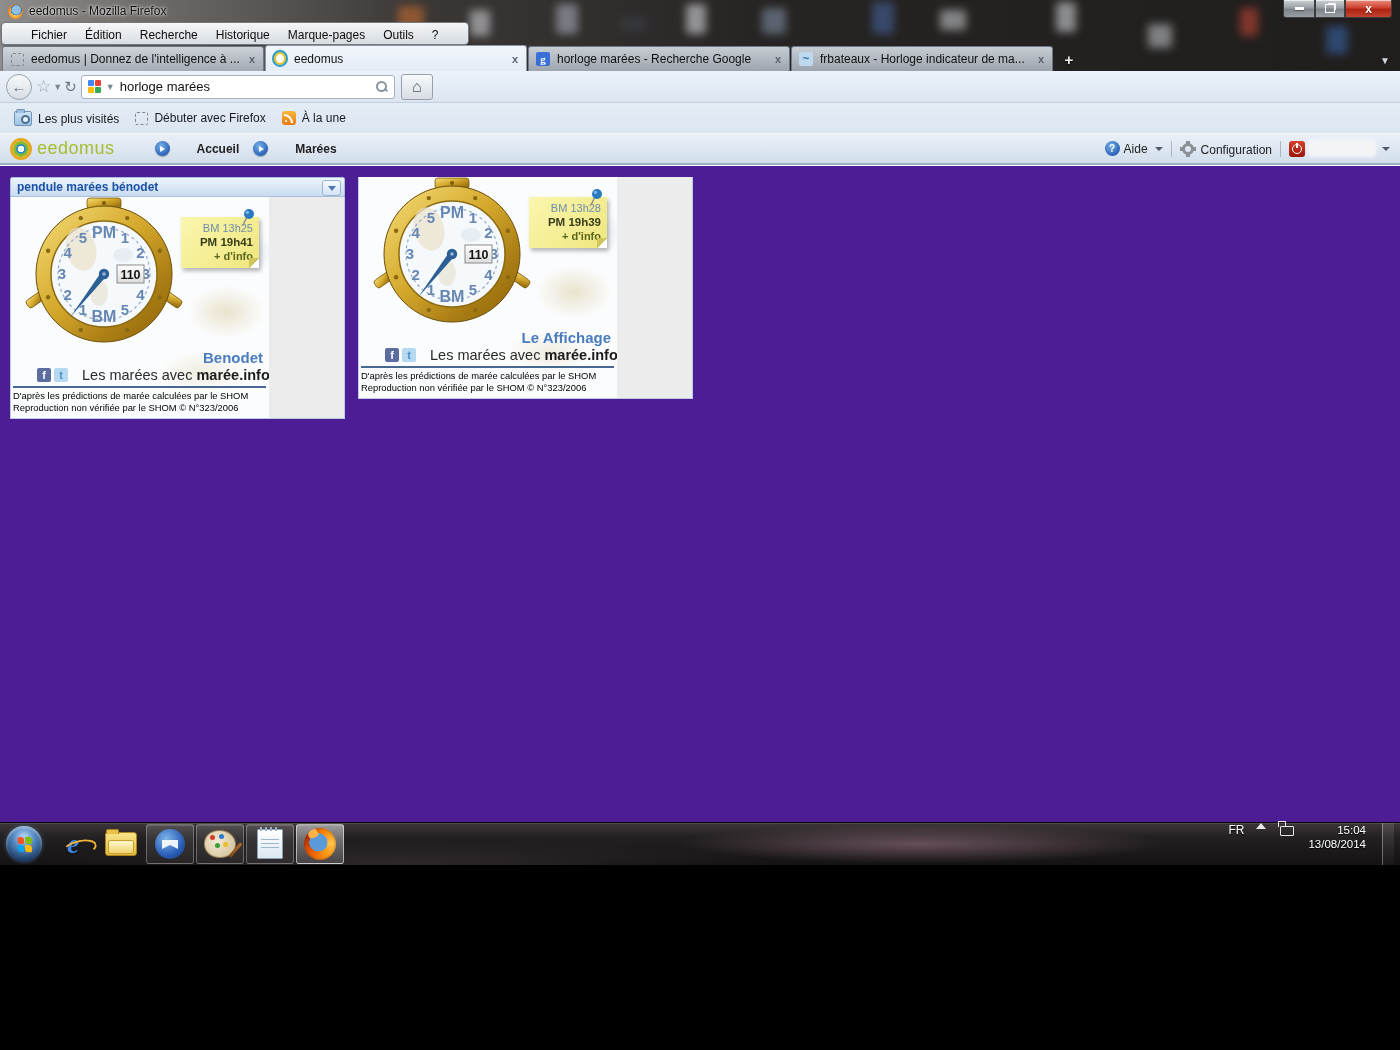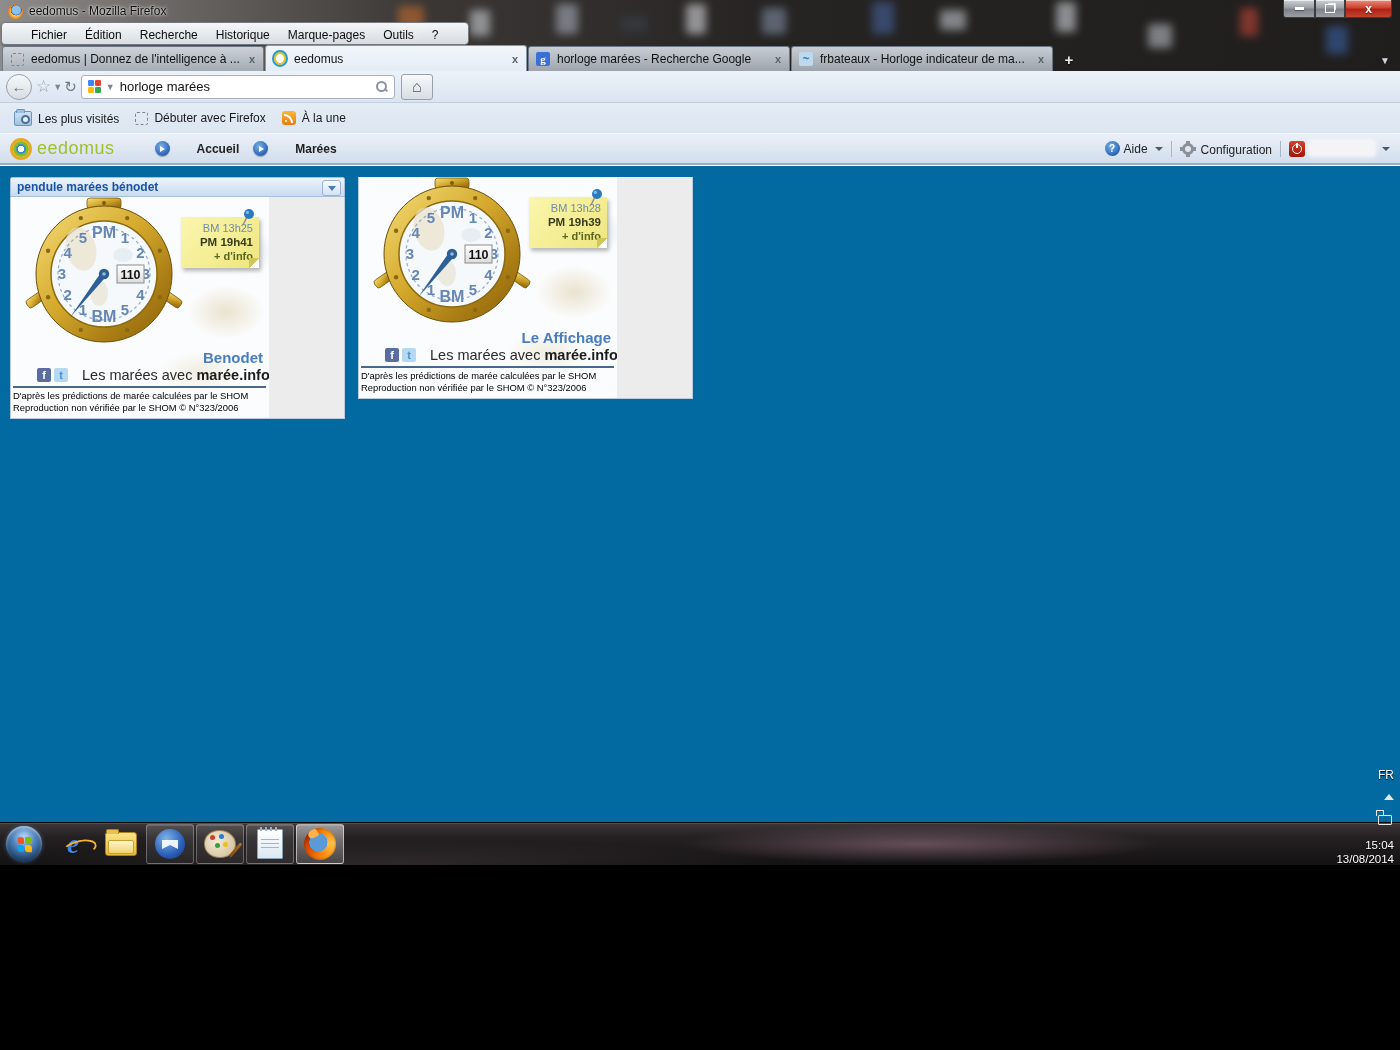--- a/index.html
+++ b/index.html
@@ -106,21 +106,21 @@
   .gear::after{content:"";position:absolute;inset:0;background:
     linear-gradient(0deg,transparent 6px,#8b9097 6px 10px,transparent 10px) left top/16px 16px,
     linear-gradient(90deg,transparent 6px,#8b9097 6px 10px,transparent 10px);
     -webkit-mask:radial-gradient(circle,transparent 0 4px,#000 4px);mask:radial-gradient(circle,transparent 0 4px,#000 4px);}
   .power-ico{width:16px;height:16px;border-radius:3px;background:linear-gradient(#d8402a,#9c1608);display:flex;align-items:center;justify-content:center;position:relative;}
   .power-ico::before{content:"";width:8px;height:8px;border:1.5px solid #fff;border-radius:50%;}
   .power-ico::after{content:"";position:absolute;top:2px;left:7px;width:2px;height:5px;background:#fff;}
   .redacted{width:64px;height:13px;border-radius:2px;background:#f4f4f6;box-shadow:0 0 4px 2px rgba(250,250,252,.9);}
 
   
-  .content{position:absolute;top:166px;left:0;right:0;bottom:42px;background:#0369a1;}
+  .content{position:absolute;top:166px;left:0;right:0;bottom:42px;background:#4c1d95;}
   .widgets{display:flex;gap:13px;padding:11px 0 0 10px;align-items:flex-start;}
   .widget{width:335px;}
   .w-head{height:20px;background:linear-gradient(#ecf3fb,#c9dbf0);border:1px solid #a9c0dc;border-radius:2px 2px 0 0;
     position:relative;display:flex;align-items:center;box-sizing:border-box;}
   .w-title{font-size:12px;font-weight:bold;color:#1a52a8;padding-left:6px;}
   .w-drop{position:absolute;right:3px;top:2px;width:17px;height:14px;border:1px solid #9ab2d0;border-radius:3px;
     background:linear-gradient(#f6fafd,#d5e3f3);display:flex;align-items:center;justify-content:center;}
   .w-drop::after{content:"";width:0;height:0;border-left:4px solid transparent;border-right:4px solid transparent;border-top:5px solid #4a7ab5;}
   .w-body{height:221px;background:#ececec;border:1px solid #b9cce2;border-top:none;position:relative;box-sizing:content-box;}
   .w-img{position:absolute;left:0;top:0;width:258px;height:221px;overflow:hidden;
@@ -176,21 +176,21 @@
   .palette::before{content:"";position:absolute;left:5px;top:4px;width:5px;height:5px;border-radius:50%;background:#d23c2a;box-shadow:9px -1px 0 #2a7ad2,5px 8px 0 #3aa03a,13px 7px 0 #e8c020;}
   .palette::after{content:"";position:absolute;right:-2px;bottom:-2px;width:3px;height:18px;background:linear-gradient(#b06a2a,#7a4a18);transform:rotate(40deg);border-radius:2px;}
   .notepad{width:24px;height:28px;background:linear-gradient(#fff,#dbe8f2);border:1px solid #8aa0b4;position:relative;border-radius:1px;}
   .notepad::before{content:"";position:absolute;top:-3px;left:2px;right:2px;height:4px;background:repeating-linear-gradient(90deg,#9ab0c4 0 2px,transparent 2px 5px);}
   .notepad::after{content:"";position:absolute;left:3px;right:3px;top:6px;height:14px;background:repeating-linear-gradient(#0000 0 3px,#9cb6cc 3px 4px);}
   .ffox{width:32px;height:32px;border-radius:50%;position:relative;
     background:radial-gradient(circle at 45% 45%,#5a9ad8 0 36%,transparent 37%),
       conic-gradient(from 140deg,#ff9c1a,#e85a00 25%,#b33000 45%,#ff8400 65%,#ffc14a 85%,#ff9c1a);
     box-shadow:inset 0 0 3px rgba(0,0,0,.4);}
   .ffox::after{content:"";position:absolute;left:4px;top:2px;width:10px;height:8px;background:#ffb347;border-radius:60% 40% 20% 60%;transform:rotate(-30deg);}
-  .tray{margin-left:auto;display:flex;align-items:flex-end;gap:12px;padding-right:6px;color:#fff;flex-direction:column;}
+  .tray{margin-left:auto;display:flex;align-items:flex-start;gap:12px;padding-right:6px;color:#fff;}
   .tray-lang{font-size:12px;text-shadow:0 1px 1px #000;}
   .tray-up{width:0;height:0;border-left:5px solid transparent;border-right:5px solid transparent;border-bottom:6px solid #e8e8e8;}
   .net-ico{width:18px;height:14px;position:relative;}
   .net-ico::before{content:"";position:absolute;left:2px;top:3px;width:12px;height:8px;border:1.5px solid #e8e8e8;border-radius:1px;}
   .net-ico::after{content:"";position:absolute;left:0px;top:-2px;width:6px;height:5px;border:1.5px solid #e8e8e8;border-bottom:none;border-radius:1px 1px 0 0;}
   .tray-clock{text-align:right;font-size:11.5px;line-height:14px;text-shadow:0 1px 1px #000;}
   .show-desk{width:11px;height:42px;margin-left:4px;border-left:1px solid rgba(255,255,255,.35);background:linear-gradient(rgba(255,255,255,.12),rgba(255,255,255,.02));}
 </style>
 </head>
 <body>

